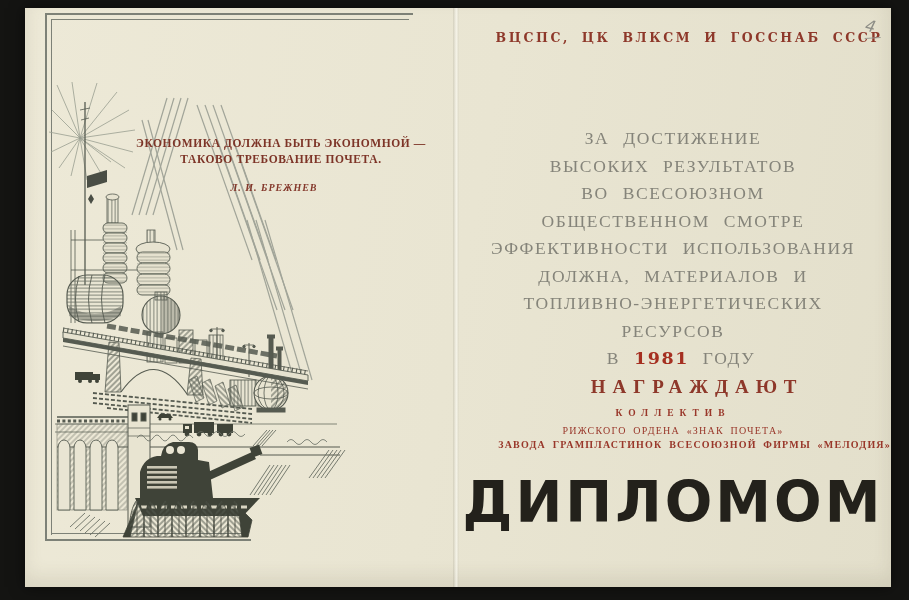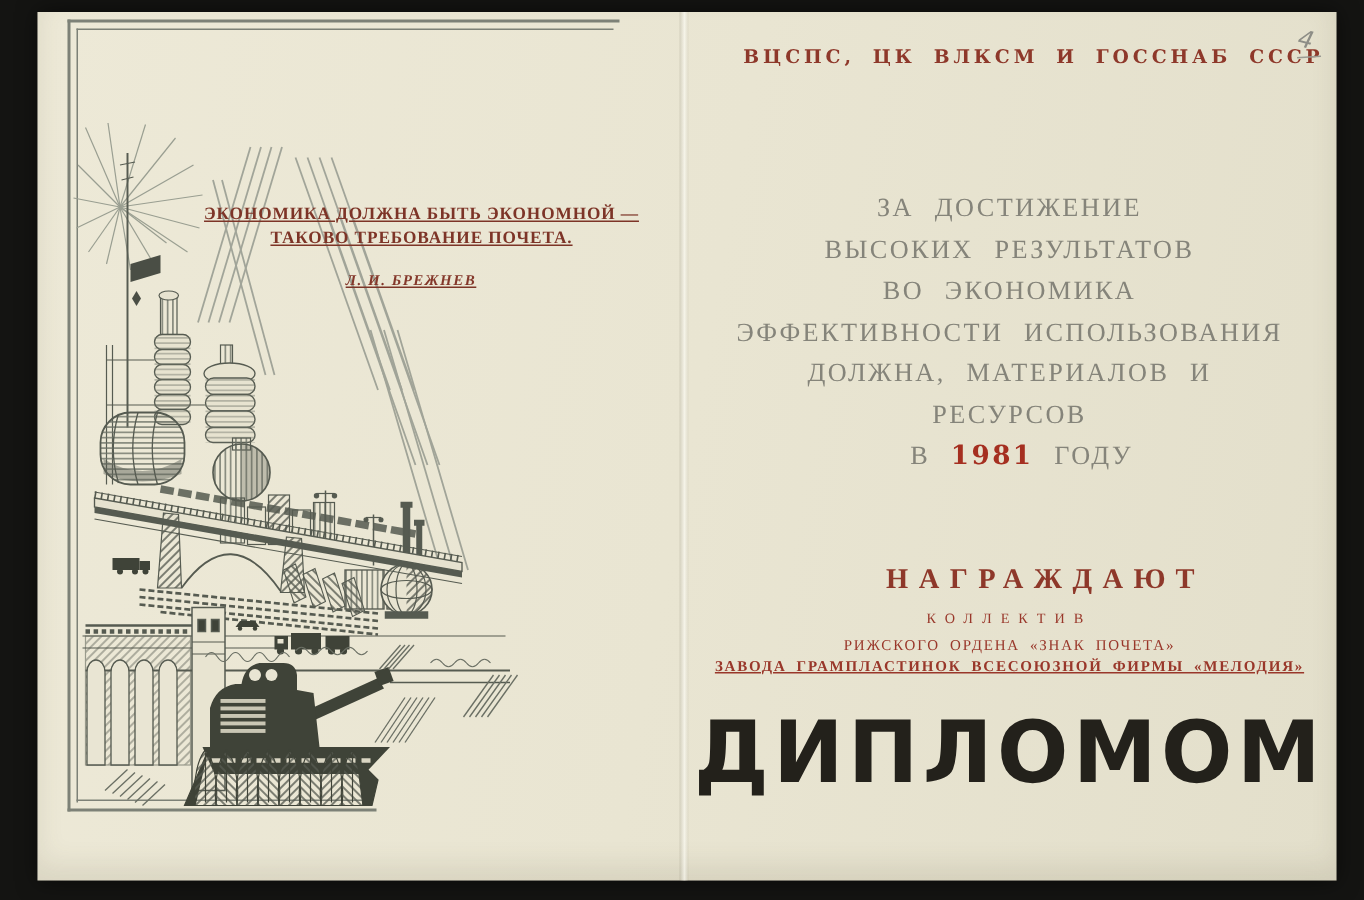--- a/index.html
+++ b/index.html
@@ -12,41 +12,41 @@
     background:linear-gradient(90deg,rgba(80,75,55,.14),rgba(255,255,250,.55) 55%,rgba(80,75,55,.07));}
   
   .b{position:absolute;background:#7d8177;}
   .b.t1{left:20px;top:5px;width:368px;height:2px;}
   .b.t2{left:26px;top:11px;width:358px;height:1px;}
   .b.l1{left:20px;top:5px;width:2px;height:528px;}
   .b.l2{left:26px;top:11px;width:1px;height:516px;}
   .b.b1{left:20px;top:531px;width:206px;height:2px;}
   .b.b2{left:26px;top:525px;width:193px;height:1px;}
   .quote{position:absolute;left:95px;top:127px;width:322px;text-align:center;
-    color:#7d3427;font-weight:bold;font-size:11.5px;line-height:16px;letter-spacing:.6px;text-decoration:underline;}
+    color:#7d3427;font-weight:bold;font-size:11.5px;line-height:16px;letter-spacing:.6px;}
   .quote .attr{margin-top:13px;text-align:center;padding-right:14px;
     font-style:italic;font-weight:bold;font-size:10px;letter-spacing:1px;color:#84382b;}
   .illus{position:absolute;left:22px;top:72px;}
   
   .rp{position:absolute;left:430px;top:0;width:436px;height:100%;}
   .issuer{position:absolute;top:22px;width:100%;text-align:center;
     font-family:"DejaVu Serif",serif;font-weight:bold;font-size:12.5px;
     letter-spacing:2.6px;word-spacing:5px;color:#8e382a;margin-left:16px;}
   .award{position:absolute;top:117px;width:100%;text-align:center;
     color:#85847a;font-size:17.5px;line-height:27.5px;letter-spacing:1.6px;word-spacing:.45em;}
   .yearline{color:#85847a;padding-left:16px;}
   .yearline .yr{color:#a52f20;font-weight:bold;font-family:"DejaVu Serif",serif;}
   .verb{position:absolute;top:368px;width:100%;text-align:center;
     font-weight:bold;font-size:19px;letter-spacing:7px;color:#8e382a;padding-left:24px;}
   .collective{position:absolute;top:400px;width:100%;text-align:center;
-    font-weight:normal;font-size:9.5px;letter-spacing:6px;color:#99372a;}
+    font-weight:bold;font-size:9.5px;letter-spacing:6px;color:#99372a;}
   .rec1{position:absolute;top:417px;width:100%;text-align:center;
     font-weight:normal;font-size:10px;letter-spacing:1.2px;word-spacing:3px;color:#99372a;}
-  .rec2{position:absolute;top:431px;width:100%;text-align:center;
-    font-weight:bold;font-size:10px;letter-spacing:1.2px;word-spacing:3px;color:#99372a;text-decoration:underline;}
+  .rec2{position:absolute;top:431px;width:100%;text-align:right;
+    font-weight:bold;font-size:10px;letter-spacing:1.2px;word-spacing:3px;color:#99372a;}
   .diploma{position:absolute;top:462px;width:100%;text-align:center;
     font-family:"DejaVu Sans",sans-serif;font-weight:bold;font-size:56px;
     letter-spacing:3px;color:#23211b;transform:scaleY(1.02);}
   .pencil{position:absolute;left:838px;top:12px;width:40px;height:36px;
     color:#8d8d86;font-style:italic;font-size:16px;transform:rotate(14deg);
     font-family:"DejaVu Sans",sans-serif;}
   .pencil:after{content:"";position:absolute;left:2px;top:20px;width:16px;height:1px;
     background:#9a9a92;transform:rotate(-18deg);}
 </style>
 </head>
@@ -351,23 +351,25 @@
     </div>
 
     <div class="fold"></div>
 
     <div class="rp">
       <div class="issuer">ВЦСПС, ЦК ВЛКСМ И ГОССНАБ СССР</div>
 
       <div class="award">
         <div>ЗА ДОСТИЖЕНИЕ</div>
         <div>ВЫСОКИХ РЕЗУЛЬТАТОВ</div>
-        <div>ВО ЭКОНОМИКА</div>
+        <div>ВО ВСЕСОЮЗНОМ</div>
+        <div>ОБЩЕСТВЕННОМ СМОТРЕ</div>
         <div>ЭФФЕКТИВНОСТИ ИСПОЛЬЗОВАНИЯ</div>
         <div>ДОЛЖНА, МАТЕРИАЛОВ И</div>
+        <div>ТОПЛИВНО-ЭНЕРГЕТИЧЕСКИХ</div>
         <div>РЕСУРСОВ</div>
         <div class="yearline">
           <span>В</span>
           <span class="yr">1981</span>
           <span>ГОДУ</span>
         </div>
       </div>
 
       <div class="verb">НАГРАЖДАЮТ</div>
       <div class="collective">КОЛЛЕКТИВ</div>

